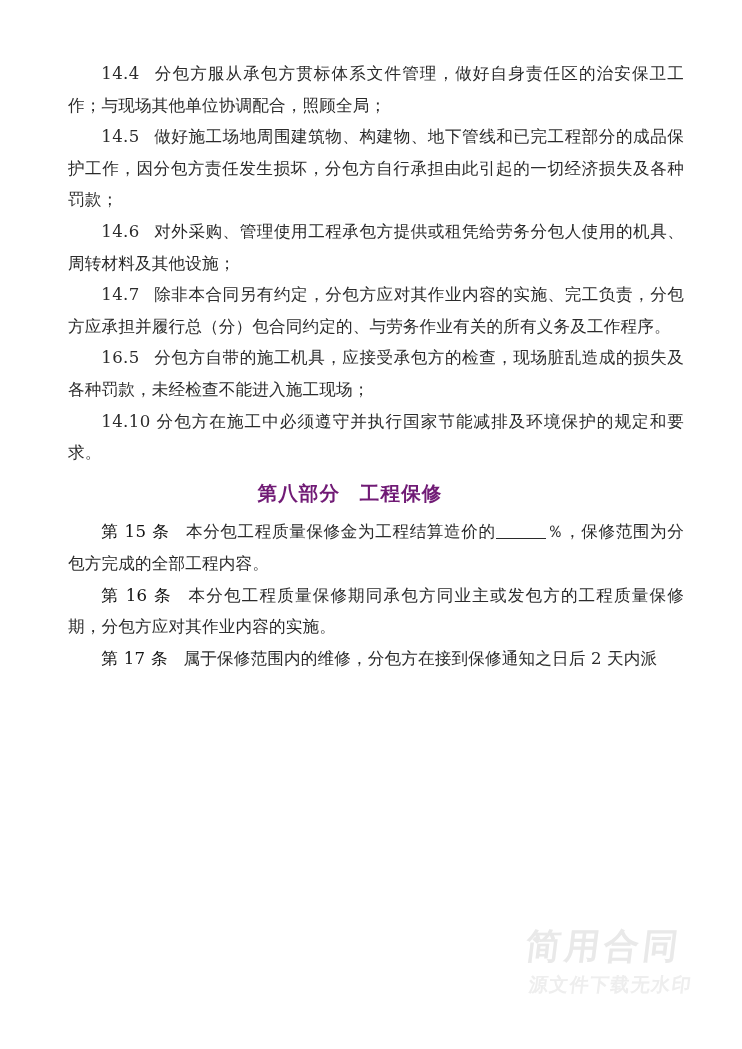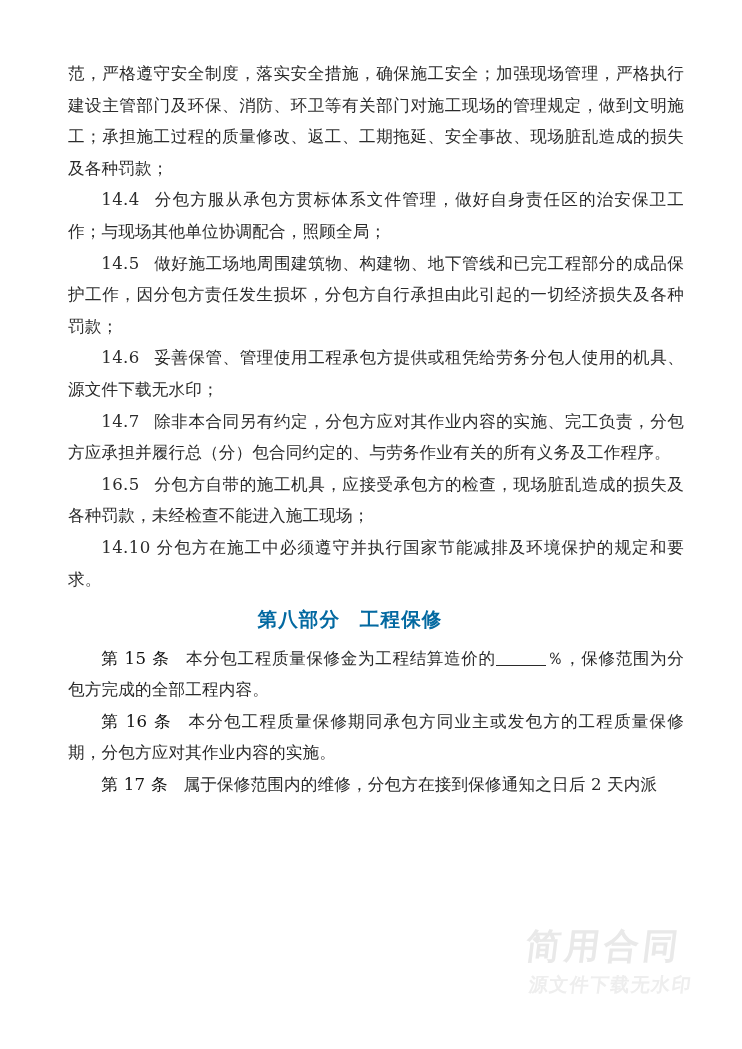--- a/index.html
+++ b/index.html
@@ -57,21 +57,21 @@
   }
   .num-gap-tight {
     display: inline-block;
     width: 0.30em;
   }
   
   .section-heading {
     font-size: 19.5px;
     font-weight: bold;
     text-align: center;
-    color: #0369a1;
+    color: #701a75;
     margin: 0;
     line-height: 31.6px;
     letter-spacing: 1.2px;
     padding-top: 9px;
     padding-bottom: 7px;
     padding-right: 52px;
   }
   .heading-gap {
     display: inline-block;
     width: 1.0em;
@@ -125,28 +125,27 @@
     margin-left: 3px;
   }
 </style>
 </head>
 <body>
 
 <div class="page">
 
   <div class="content">
 
-    <p class="para cont">范，严格遵守安全制度，落实安全措施，确保施工安全；加强现场管理，严格执行建设主管部门及环保、消防、环卫等有关部门对施工现场的管理规定，做到文明施工；承担施工过程的质量修改、返工、工期拖延、安全事故、现场脏乱造成的损失及各种罚款；</p>
 
 
     <p class="para item"><span class="num">14.4</span><span class="num-gap"></span><span>分包方服从承包方贯标体系文件管理，做好自身责任区的治安保卫工作；与现场其他单位协调配合，照顾全局；</span></p>
 
     <p class="para item"><span class="num">14.5</span><span class="num-gap"></span><span>做好施工场地周围建筑物、构建物、地下管线和已完工程部分的成品保护工作，因分包方责任发生损坏，分包方自行承担由此引起的一切经济损失及各种罚款；</span></p>
 
-    <p class="para item"><span class="num">14.6</span><span class="num-gap"></span><span>妥善保管、管理使用工程承包方提供或租凭给劳务分包人使用的机具、源文件下载无水印；</span></p>
+    <p class="para item"><span class="num">14.6</span><span class="num-gap"></span><span>对外采购、管理使用工程承包方提供或租凭给劳务分包人使用的机具、周转材料及其他设施；</span></p>
 
     <p class="para item"><span class="num">14.7</span><span class="num-gap"></span><span>除非本合同另有约定，分包方应对其作业内容的实施、完工负责，分包方应承担并履行总（分）包合同约定的、与劳务作业有关的所有义务及工作程序。</span></p>
 
     <p class="para item"><span class="num">16.5</span><span class="num-gap"></span><span>分包方自带的施工机具，应接受承包方的检查，现场脏乱造成的损失及各种罚款，未经检查不能进入施工现场；</span></p>
 
 
     <p class="para item"><span class="num">14.10</span><span class="num-gap-tight"></span><span>分包方在施工中必须遵守并执行国家节能减排及环境保护的规定和要求。</span></p>
 
     <h2 class="section-heading"><span>第八部分</span><span class="heading-gap"></span><span>工程保修</span></h2>
 

